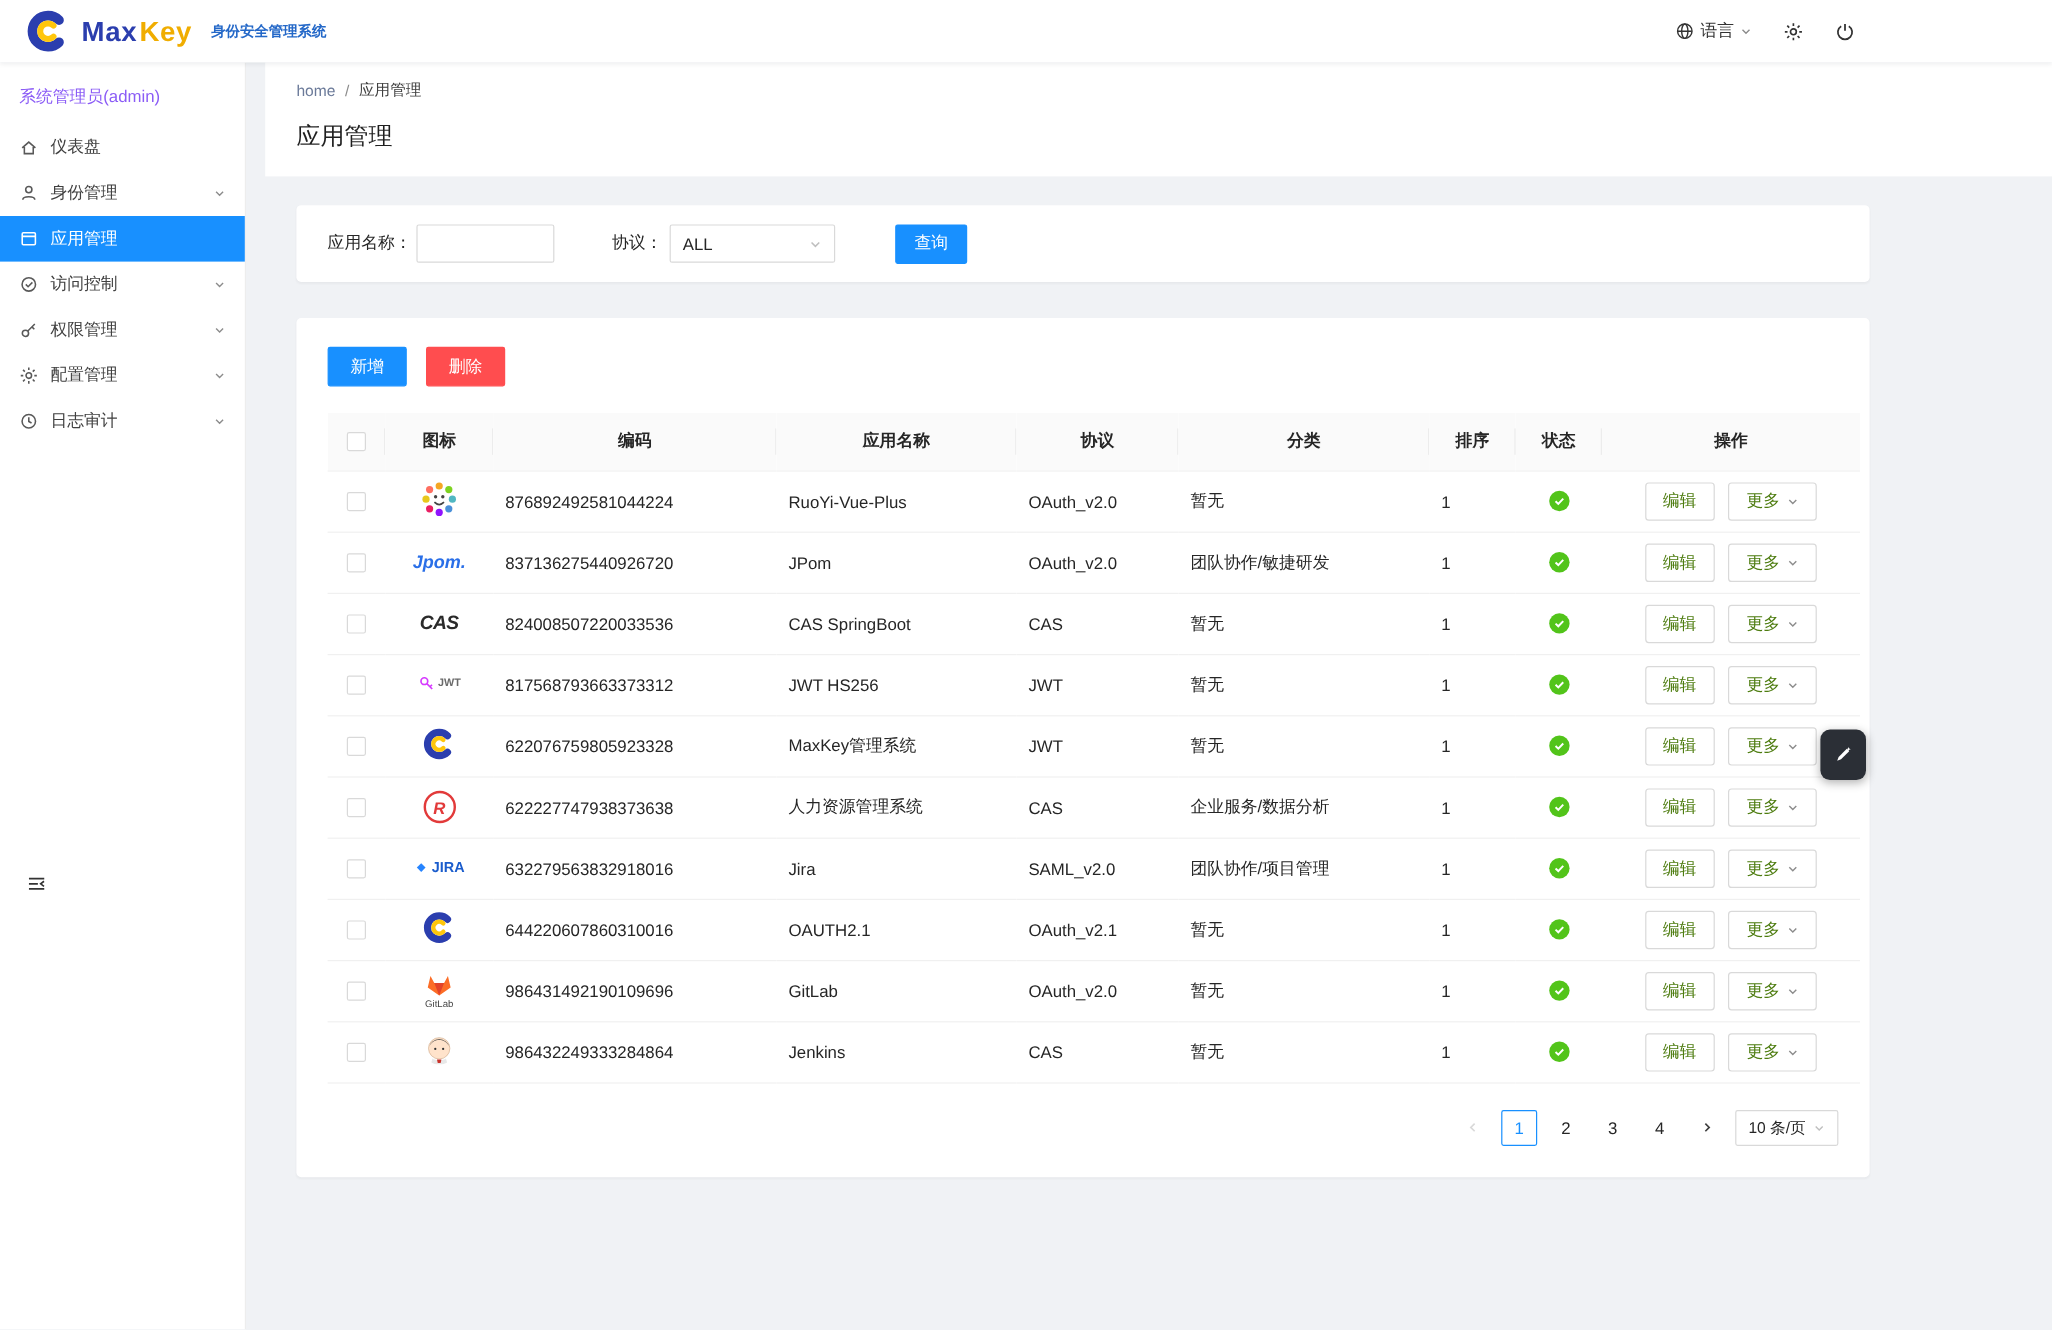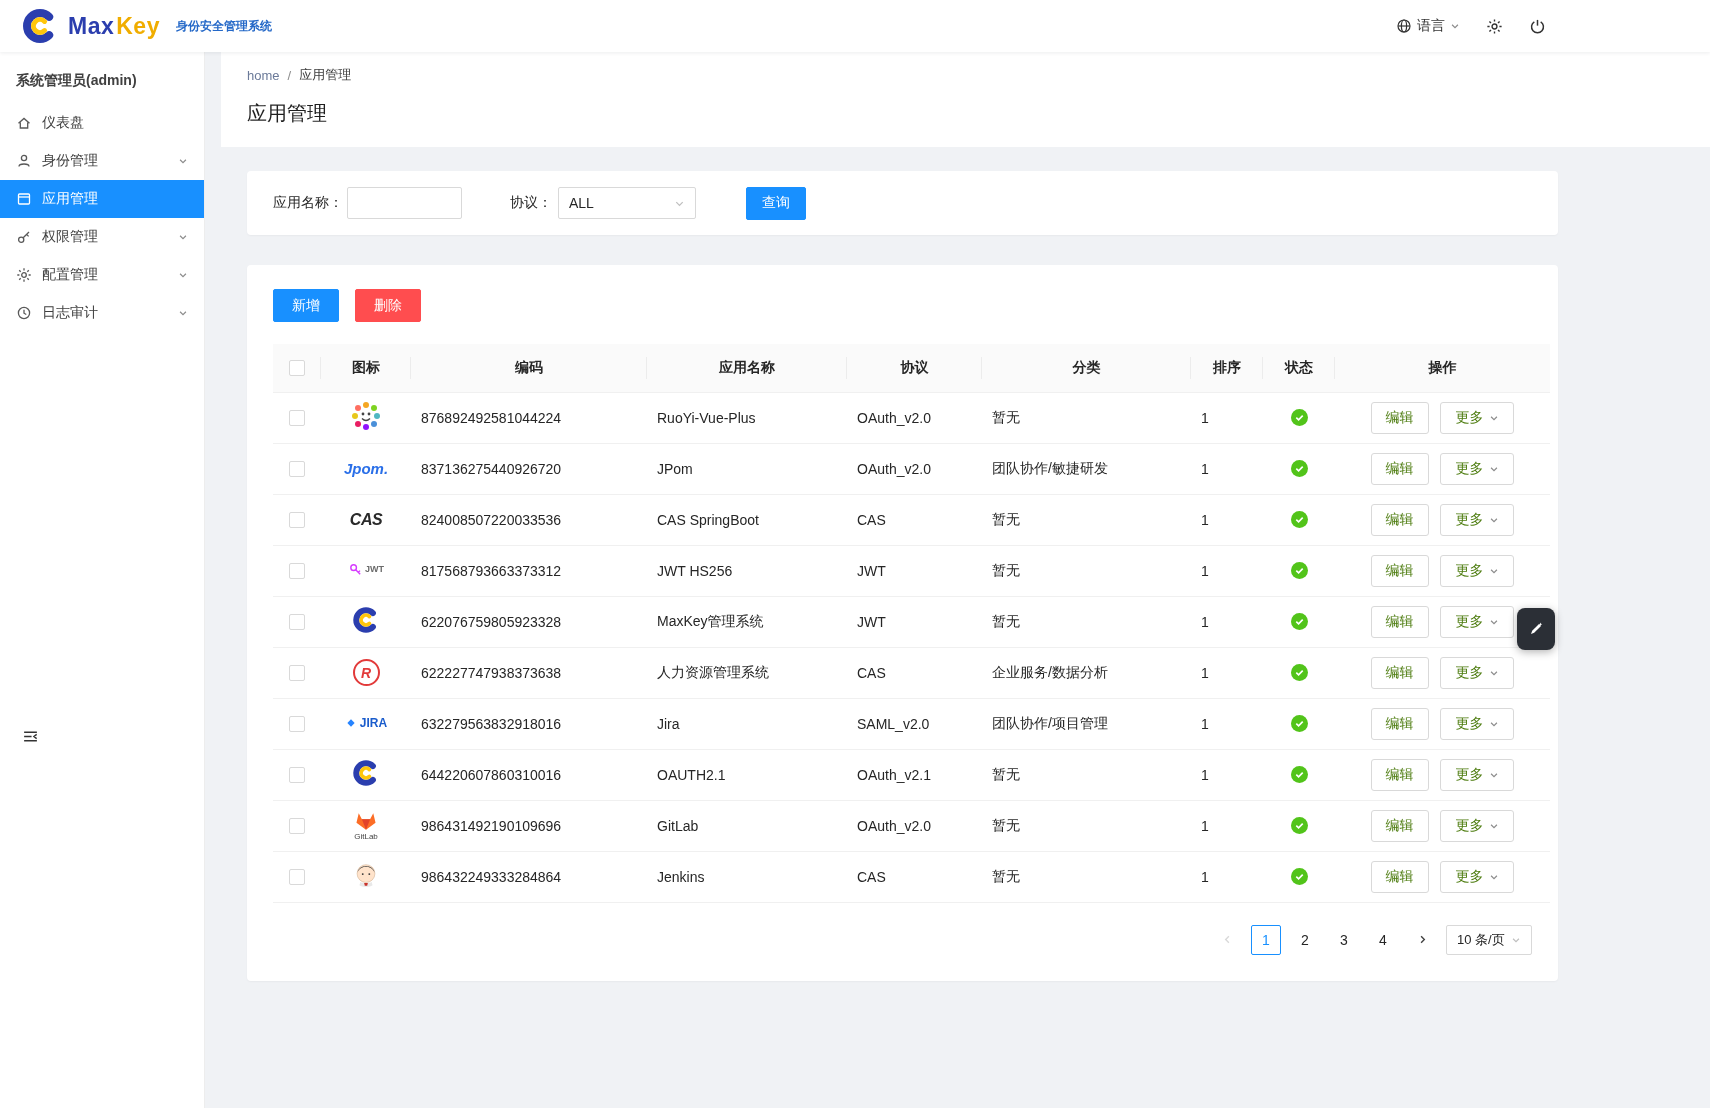--- a/index.html
+++ b/index.html
@@ -15,21 +15,21 @@
   .brand-max { color:#2b3eae; font-weight:bold; font-size:23px; letter-spacing:.5px; }
   .brand-key { color:#f0ad00; font-weight:bold; font-size:23px; letter-spacing:.5px; margin-left:-6px; }
   .brand-title { color:#2468c8; font-weight:bold; font-size:12px; margin-left:8px; }
   .topbar-right { display:flex; align-items:center; gap:26px; color:#333; }
   .lang { display:flex; align-items:center; gap:5px; cursor:pointer; font-size:14px; }
   .icon-btn { cursor:pointer; color:#333; display:flex; align-items:center; }
 
   
   .layout { display:flex; padding-top:52px; height:1108px; }
   .sidebar { width:205px; flex-shrink:0; background:#fff; border-right:1px solid #ededed; position:relative; }
-  .sidebar-user { padding:20px 16px 14px 16px; font-weight:bold; font-size:14px; color:#404040; }
+  .sidebar-user { padding:20px 16px 14px 16px; font-weight:normal; font-size:14px; color:#8b5cf6; }
   .menu-item { display:flex; align-items:center; gap:10px; height:38px; padding:0 16px; font-size:14px;
     color:#404040; cursor:pointer; }
   .menu-item .mi-icon { color:#595959; display:flex; }
   .menu-item .chev { margin-left:auto; color:#8c8c8c; display:flex; }
   .menu-item.active { background:#1890ff; color:#fff; }
   .menu-item.active .mi-icon { color:#fff; }
   .collapse-btn { position:absolute; top:676px; left:22px; color:#333; cursor:pointer; }
 
   .main { flex:1; display:flex; flex-direction:column; min-width:0;margin-left:16px; }
   .page-header { background:#fff; padding:14px 152px 20px 26px; }
@@ -186,20 +186,34 @@
     <div class="menu-item active">
       <span class="mi-icon">
         <svg width="16" height="16" viewBox="0 0 16 16" fill="none" stroke="currentColor" stroke-width="1.3">
             <rect x="2.5" y="3" width="11" height="10" rx="1"></rect>
             <path d="M2.5 6 h11"></path>
           </svg>
       </span>
       <span class="mi-label">应用管理</span>
     </div>
 
+    <div class="menu-item">
+      <span class="mi-icon">
+        <svg width="16" height="16" viewBox="0 0 16 16" fill="none" stroke="currentColor" stroke-width="1.3">
+            <circle cx="8" cy="8" r="5.6"></circle>
+            <path d="M5.5 8 l1.9 1.9 L11 6.3"></path>
+          </svg>
+      </span>
+      <span class="mi-label">访问控制</span>
+      <span class="chev">
+        <svg width="10" height="10" viewBox="0 0 12 12" fill="none" stroke="currentColor" stroke-width="1.4">
+            <path d="M2.5 4.5 L6 8 L9.5 4.5"></path>
+          </svg>
+      </span>
+    </div>
 
     <div class="menu-item">
       <span class="mi-icon">
         <svg width="16" height="16" viewBox="0 0 16 16" fill="none" stroke="currentColor" stroke-width="1.3">
             <circle cx="5.2" cy="10.8" r="2.6"></circle>
             <path d="M7.2 8.8 L13 3 M10.6 5.4 l2 2"></path>
           </svg>
       </span>
       <span class="mi-label">权限管理</span>
       <span class="chev">

